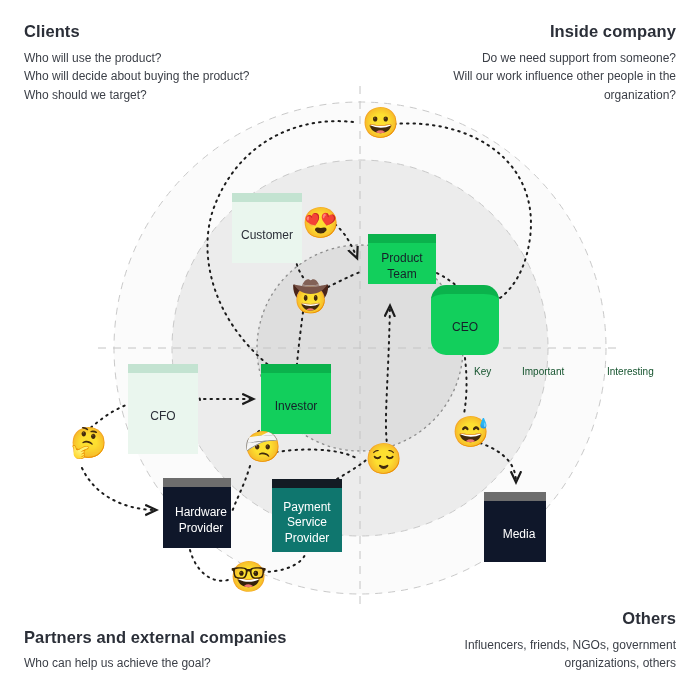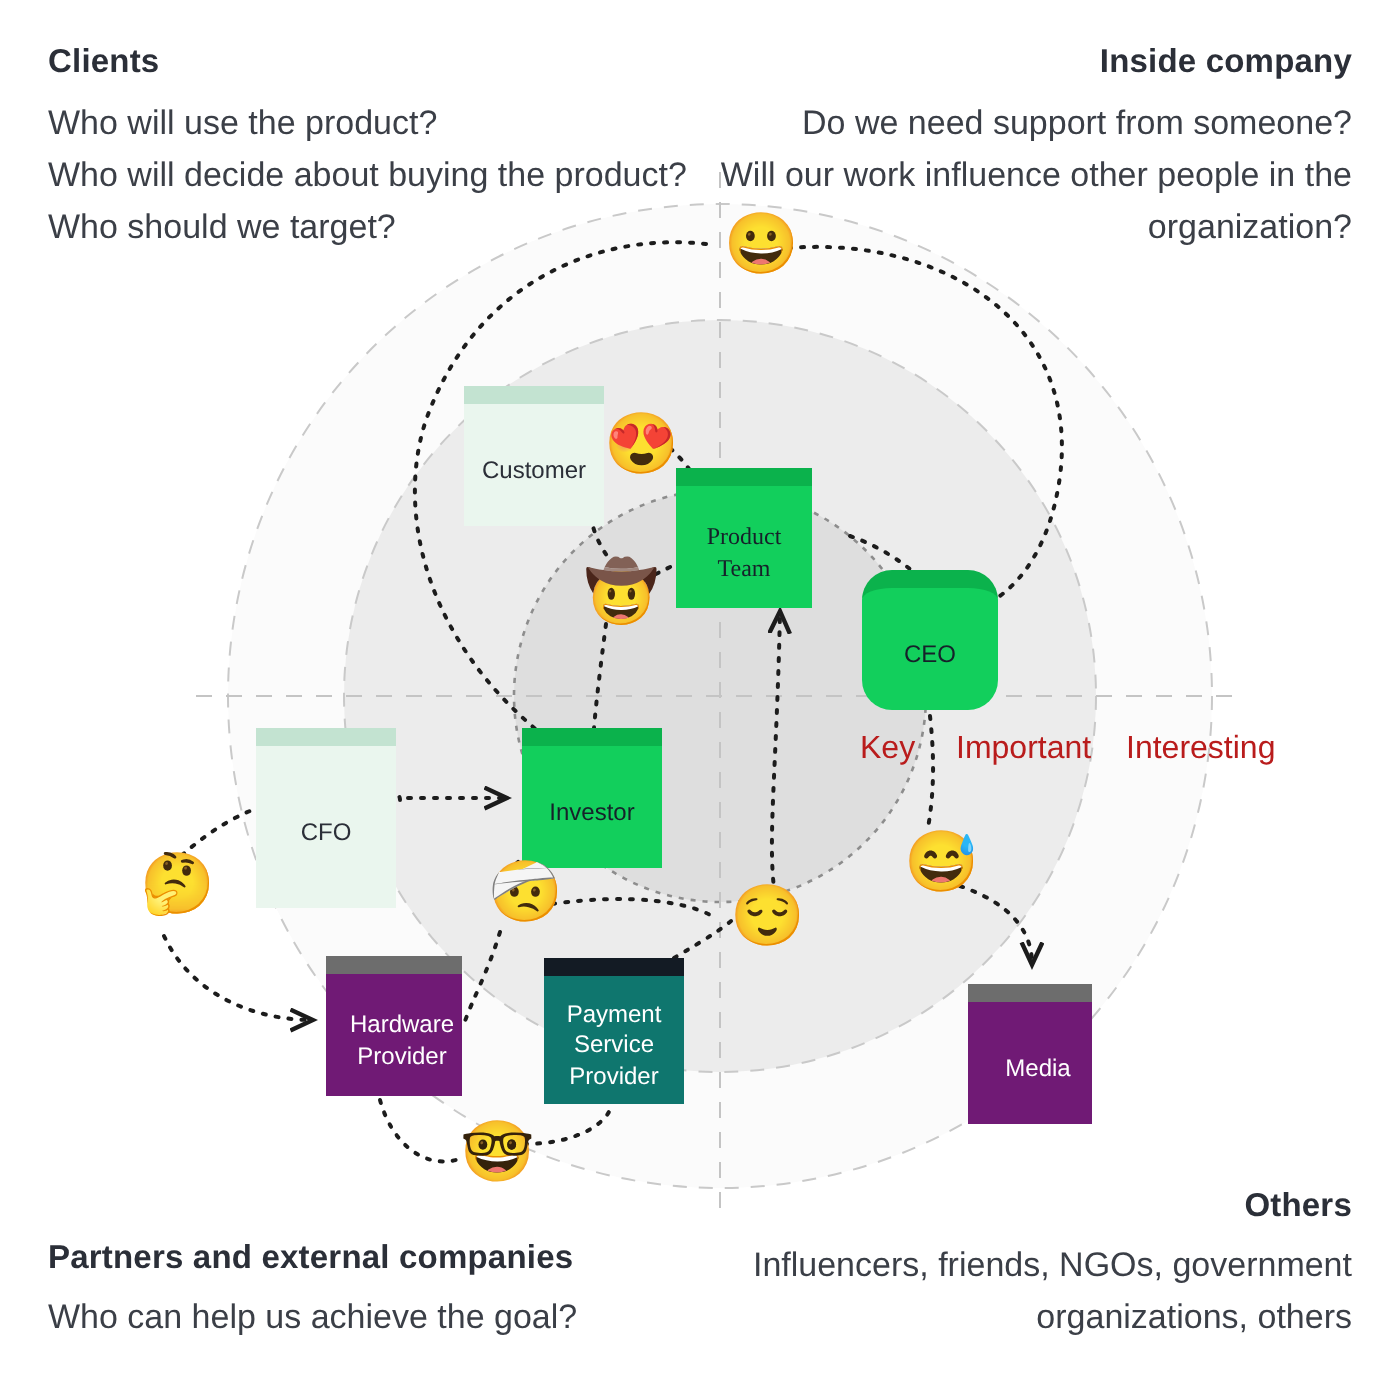--- a/index.html
+++ b/index.html
@@ -20,63 +20,64 @@
   .corner { position: absolute; }
   .corner .c-title {
     font-size: 16.5px;
     font-weight: bold;
     color: #2b2f38;
     letter-spacing: .1px;
     margin: 0 0 9px 0;
     line-height: 1.1;
   }
   .corner .c-line {
-    font-size: 17px;
+    font-size: 12px;
     color: #3b3f47;
     line-height: 1.52;
     white-space: nowrap;
   }
   .corner.tl { left: 24px;  top: 22px;  text-align: left; }
   .corner.tr { right: 24px; top: 22px;  text-align: right; }
   .corner.bl { left: 24px;  bottom: 28px; text-align: left; }
   .corner.br { right: 24px; bottom: 28px; text-align: right; }
   .corner.bl .c-title, .corner.br .c-title { margin-bottom: 8px; }
 
   
   #rings, #links {
     position: absolute;
     left: 0; top: 0;
     width: 700px; height: 700px;
   }
 
   
   .ring-label {
     position: absolute;
-    font-size: 16px;
-    color: #b91c1c;
+    font-size: 10px;
+    color: #14532d;
     white-space: nowrap;
+    margin-left: 44px;
   }
 
   
   .card {
     position: absolute;
     box-sizing: border-box;
     display: flex;
     align-items: center;
     justify-content: center;
     text-align: center;
     font-size: 12px;
     line-height: 1.28;
     padding: 10px 6px 4px 6px;
     border-top-width: 9px;
     border-top-style: solid;
   }
   .card.pale   { background: #eaf6ee; border-top-color: #c3e3d1; color: #2b2f38; }
   .card.green  { background: #12cf5c; border-top-color: #0bb24c; color: #16212a; }
-  .card.gray   { background: #701a75; border-top-color: #6d6d6d; color: #ffffff; padding-left: 14px; }
+  .card.gray   { background: #0f172a; border-top-color: #6d6d6d; color: #ffffff; padding-left: 14px; }
   .card.dark   { background: #0f766e; border-top-color: #131b24; color: #ffffff; }
 
   
   .emoji {
     position: absolute;
     font-size: 30px;
     line-height: 1;
     user-select: none;
   }
 </style>
@@ -124,21 +125,21 @@
   </svg>
 
   <div class="ring-label" style="left:430px; top:366px;">Key</div>
   <div class="ring-label" style="left:478px; top:366px;">Important</div>
   <div class="ring-label" style="left:563px; top:366px;text-align:center;">Interesting</div>
 
   <div id="cards-layer">
       <div class="card pale" style="left: 232px; top: 193px; width: 70px; height: 70px;">
         <span style="white-space: pre-line;">Customer</span>
       </div>
-      <div class="card green" style="left: 338px; top: 234px; width: 68px; height: 70px; font-family: Liberation Serif, serif;">
+      <div class="card green" style="left: 368px; top: 234px; width: 68px; height: 50px;">
         <span style="white-space: pre-line;">Product
 Team</span>
       </div>
       <div class="card green" style="left: 431px; top: 285px; width: 68px; height: 70px; border-radius: 15px;">
         <span style="white-space: pre-line;">CEO</span>
       </div>
       <div class="card pale" style="left: 128px; top: 364px; width: 70px; height: 90px;">
         <span style="white-space: pre-line;">CFO</span>
       </div>
       <div class="card green" style="left: 261px; top: 364px; width: 70px; height: 70px;">

